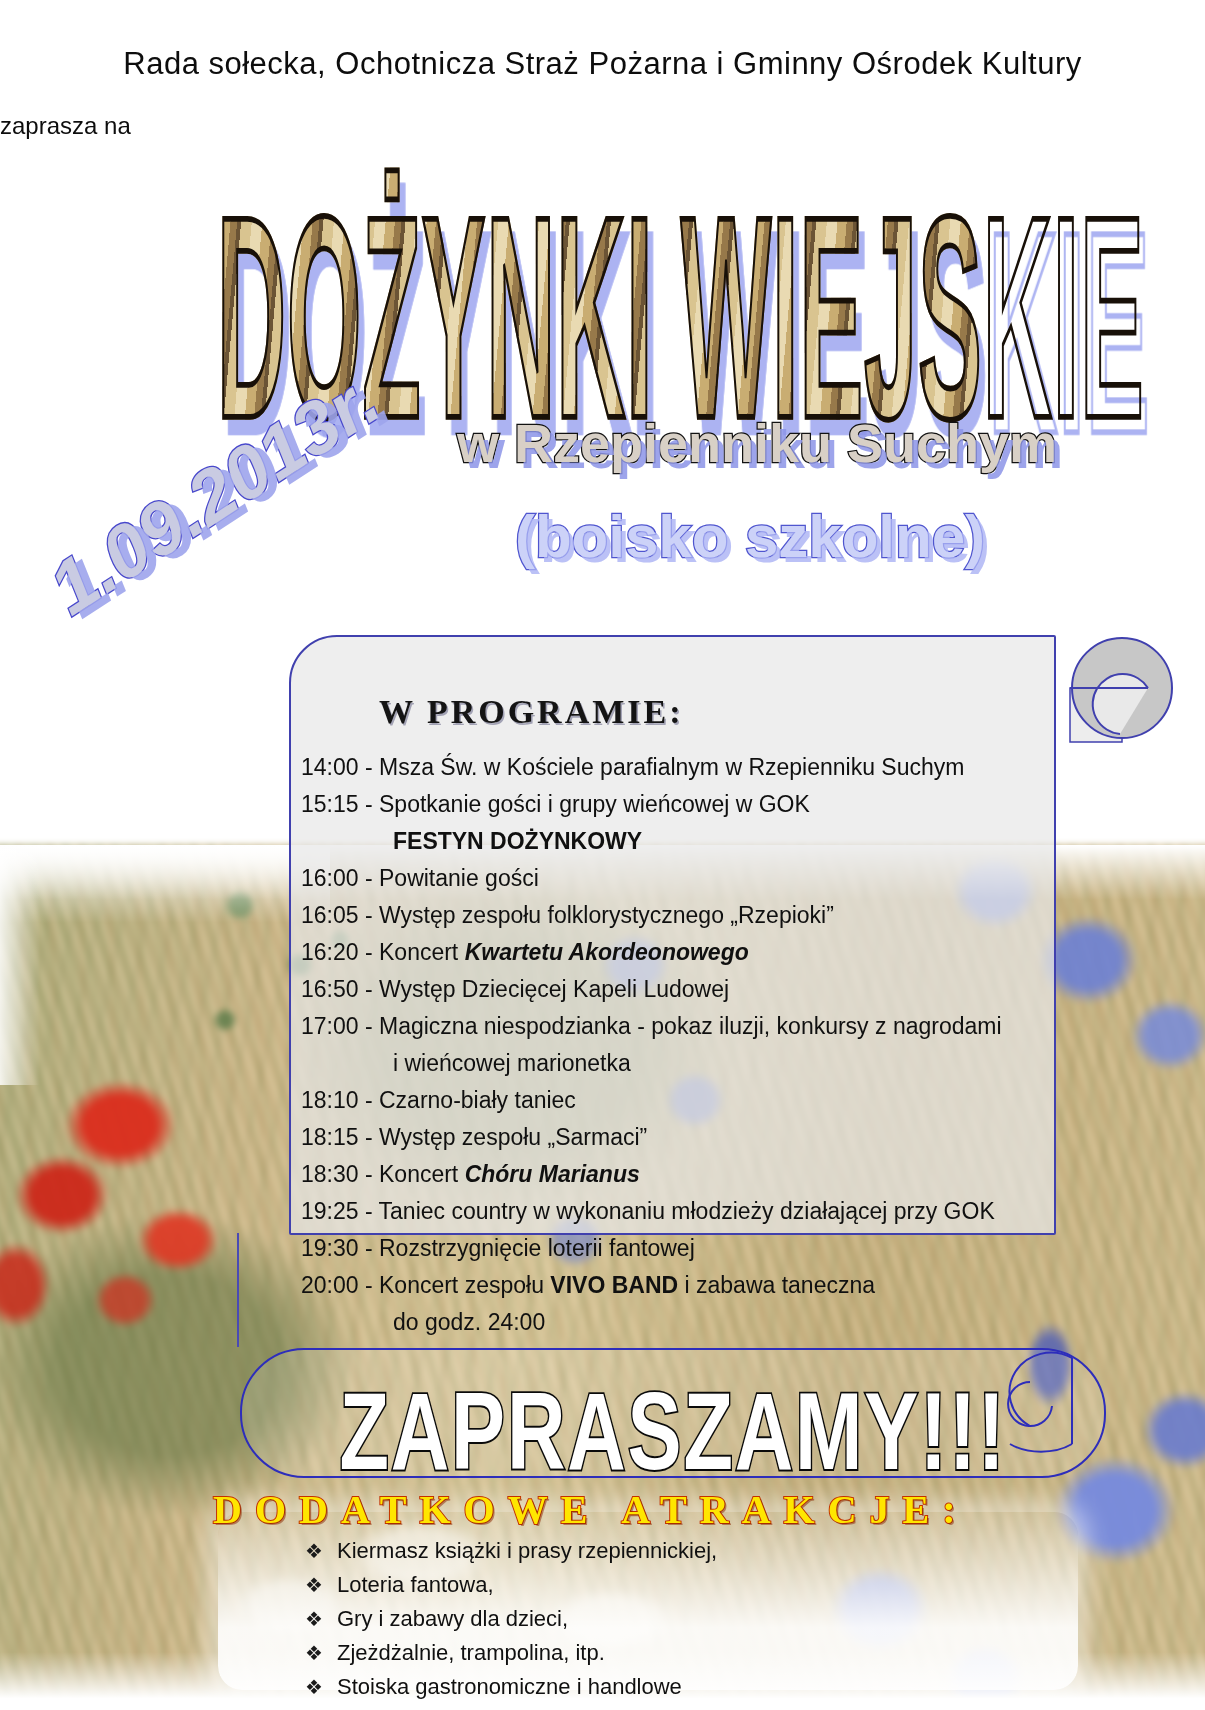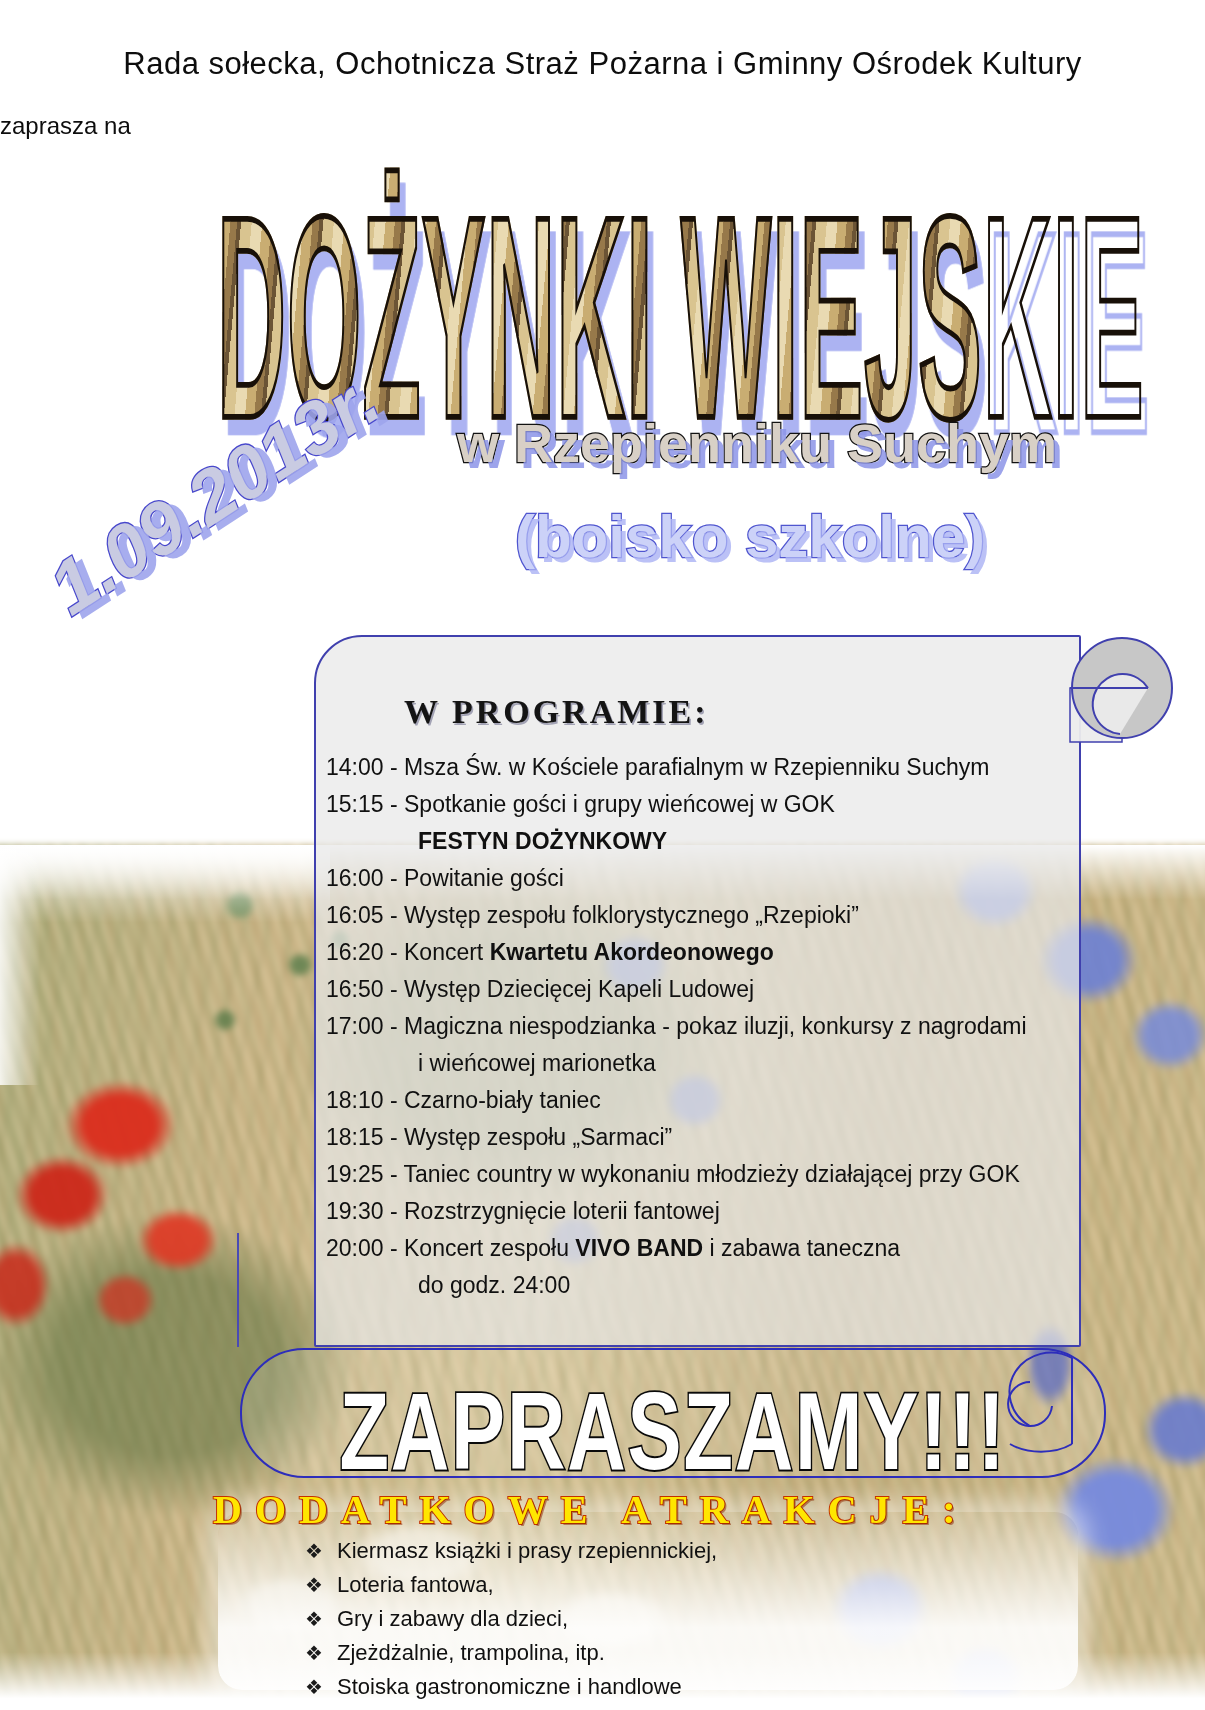--- a/index.html
+++ b/index.html
@@ -104,41 +104,41 @@
   }
   #venue-line{
     position:absolute;left:440px;top:502px;width:620px;text-align:center;
     font-size:60px;font-weight:bold;white-space:nowrap;
     color:#ccd2f8;-webkit-text-stroke:2.5px #4f55cf;paint-order:stroke fill;
     text-shadow:5px 5px 0 rgba(170,178,244,.8);
     z-index:5;
   }
   
   #program-scroll{
-    position:absolute;left:314px;top:635px;width:767px;height:712px;
+    position:absolute;left:289px;top:635px;width:767px;height:600px;
     background:rgba(231,231,231,.72);
     border:2px solid #4040ae;border-radius:48px 2px 2px 2px;
     box-sizing:border-box;z-index:4;
   }
   #scroll-curl-svg{position:absolute;left:1048px;top:618px;z-index:4;}
   #banner-tail{position:absolute;left:237px;top:1233px;width:2px;height:114px;
     background:#4a4ab5;z-index:4;}
   #program-heading{
     position:absolute;left:88px;top:56px;
     font-family:"Liberation Serif",serif;font-weight:bold;
     font-size:34px;letter-spacing:3px;color:#141414;
     text-shadow:1.5px 1.5px 0 rgba(70,70,110,.45);
   }
   #program-list{position:absolute;left:10px;top:112px;width:748px;}
   .program-line{
     font-size:23px;color:#101010;height:37px;line-height:37px;white-space:nowrap;
   }
   .program-line.indent{padding-left:92px;}
   .seg-b{font-weight:bold;}
-  .seg-bi{font-weight:bold;}
+  .seg-bi{font-weight:bold;font-style:italic;}
   
   #invite-banner{
     position:absolute;left:240px;top:1348px;width:866px;height:130px;
     border:2px solid #2d2dbb;border-radius:64px;
     background:rgba(255,255,255,.13);
     box-sizing:border-box;z-index:4;
   }
   #banner-curl-svg{position:absolute;left:1000px;top:1330px;z-index:5;}
   #invitation-text{
     position:absolute;left:240px;top:1368px;width:866px;text-align:center;
@@ -191,20 +191,21 @@
       <div class="program-line"><span>15:15 - Spotkanie gości i grupy wieńcowej w GOK</span></div>
       <div class="program-line indent"><span class="seg-b">FESTYN DOŻYNKOWY</span></div>
       <div class="program-line"><span>16:00 - Powitanie gości</span></div>
       <div class="program-line"><span>16:05 - Występ zespołu folklorystycznego „Rzepioki”</span></div>
       <div class="program-line"><span>16:20 - Koncert </span><span class="seg-bi">Kwartetu Akordeonowego</span></div>
       <div class="program-line"><span>16:50 - Występ Dziecięcej Kapeli Ludowej</span></div>
       <div class="program-line"><span>17:00 - Magiczna niespodzianka - pokaz iluzji, konkursy z nagrodami</span></div>
       <div class="program-line indent"><span>i wieńcowej marionetka</span></div>
       <div class="program-line"><span>18:10 - Czarno-biały taniec</span></div>
       <div class="program-line"><span>18:15 - Występ zespołu „Sarmaci”</span></div>
+      <div class="program-line"><span>18:30 - Koncert </span><span class="seg-bi">Chóru Marianus</span></div>
       <div class="program-line"><span>19:25 - Taniec country w wykonaniu młodzieży działającej przy GOK</span></div>
       <div class="program-line"><span>19:30 - Rozstrzygnięcie loterii fantowej</span></div>
       <div class="program-line"><span>20:00 - Koncert zespołu </span><span class="seg-b">VIVO BAND</span><span> i zabawa taneczna</span></div>
       <div class="program-line indent"><span>do godz. 24:00</span></div>
     </div>
 </div>
 <svg id="scroll-curl-svg" width="150" height="150" viewBox="0 0 150 150">
   <path d="M22 70 H74 V124 H22 Z" fill="rgba(236,236,236,.95)" stroke="#4040ae" stroke-width="1.5"></path>
   <circle cx="74" cy="70" r="50" fill="#c7c7c7" stroke="#4040ae" stroke-width="2"></circle>
   <path d="M100 70 A30 30 0 1 0 72 116" fill="rgba(236,236,236,.9)" stroke="#4040ae" stroke-width="2"></path>

